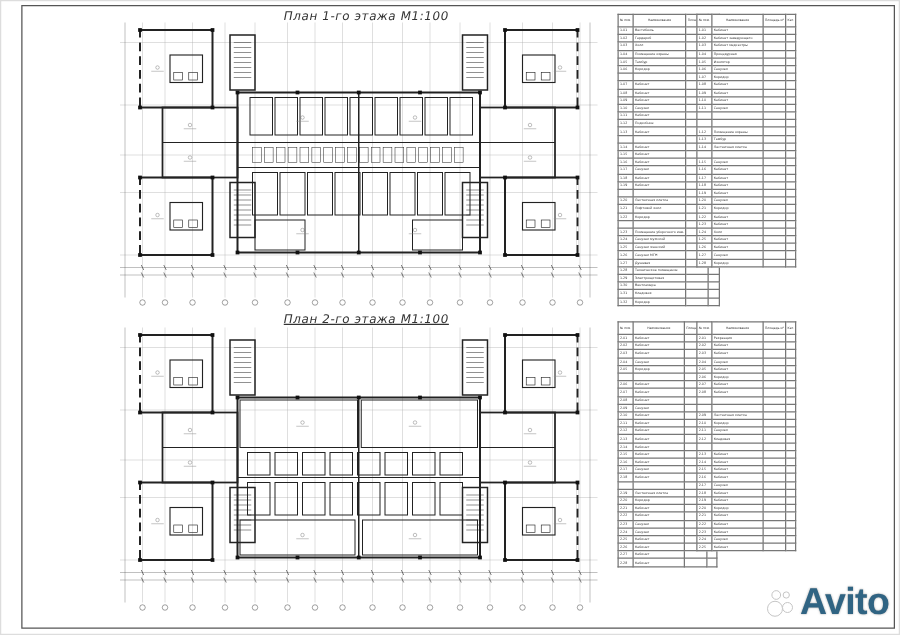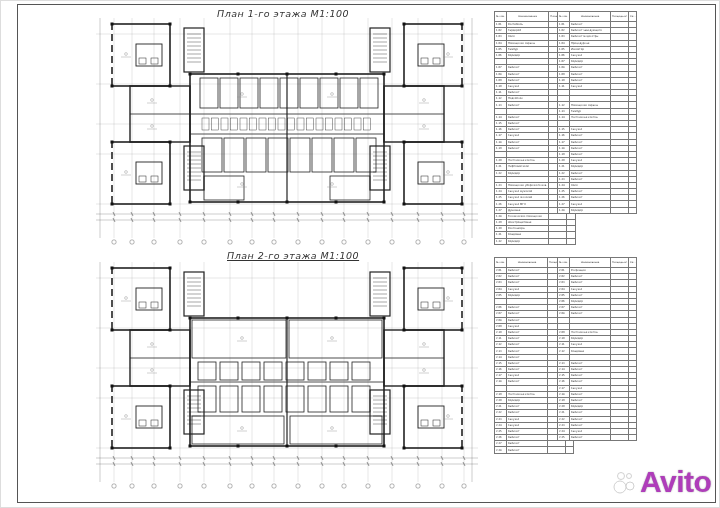--- a/index.html
+++ b/index.html
@@ -8,29 +8,29 @@
   .outer{position:absolute;left:0;top:0;width:720px;height:508px;border:1px solid #ddd;box-sizing:border-box;}
   .plan-title{position:absolute;font-family:"DejaVu Sans",sans-serif;font-style:italic;font-size:9.5px;color:#333;letter-spacing:0.5px;}
   svg.plan{position:absolute;}
   .table-block{position:absolute;font-size:2.6px;color:#333;}
   table.expl{border-collapse:collapse;background:#fff;}
   table.expl td,table.expl th{border:0.5px solid #777;padding:0 1px;height:5.2px;line-height:5px;font-weight:normal;white-space:nowrap;overflow:hidden;}
   table.expl th{height:9px;font-size:2.4px;}
   table.expl tr.sep td{border-top:1.2px solid #555;}
   .c1{width:9px;} .c2{width:38px;} .c3{width:8px;} .c4{width:3px;}
   .watermark{position:absolute;left:612px;top:465px;display:flex;align-items:center;gap:2px;opacity:0.85;}
-  .wm-text{font-family:"Liberation Sans",sans-serif;font-weight:bold;font-size:30px;color:#a21caf;text-shadow:0 0 2px #bbb,0 0 1px #999;letter-spacing:-0.5px;}
+  .wm-text{font-family:"Liberation Sans",sans-serif;font-weight:bold;font-size:30px;color:#0c4a6e;text-shadow:0 0 2px #bbb,0 0 1px #999;letter-spacing:-0.5px;}
 </style>
 </head>
 <body>
 
 <div class="outer"></div>
 <div class="sheet"></div>
 
-<div class="plan-title" style="left:217px;top:8px;">План 1-го этажа М1:100</div>
+<div class="plan-title" style="left:227px;top:8px;">План 1-го этажа М1:100</div>
 <div class="plan-title" style="left:227px;top:250px;text-decoration:underline;">План 2-го этажа М1:100</div>
 
 <svg class="plan" id="plan1" style="left:92px;top:14px;" width="390" height="232" viewBox="0 0 390 232">
     <line x1="22" y1="4" x2="22" y2="224" stroke="#aaa" stroke-width="0.3"></line>
     <line x1="40" y1="4" x2="40" y2="224" stroke="#aaa" stroke-width="0.3"></line>
     <line x1="62" y1="4" x2="62" y2="224" stroke="#aaa" stroke-width="0.3"></line>
     <line x1="88" y1="4" x2="88" y2="224" stroke="#aaa" stroke-width="0.3"></line>
     <line x1="112" y1="4" x2="112" y2="224" stroke="#aaa" stroke-width="0.3"></line>
     <line x1="138" y1="4" x2="138" y2="224" stroke="#aaa" stroke-width="0.3"></line>
     <line x1="160" y1="4" x2="160" y2="224" stroke="#aaa" stroke-width="0.3"></line>

